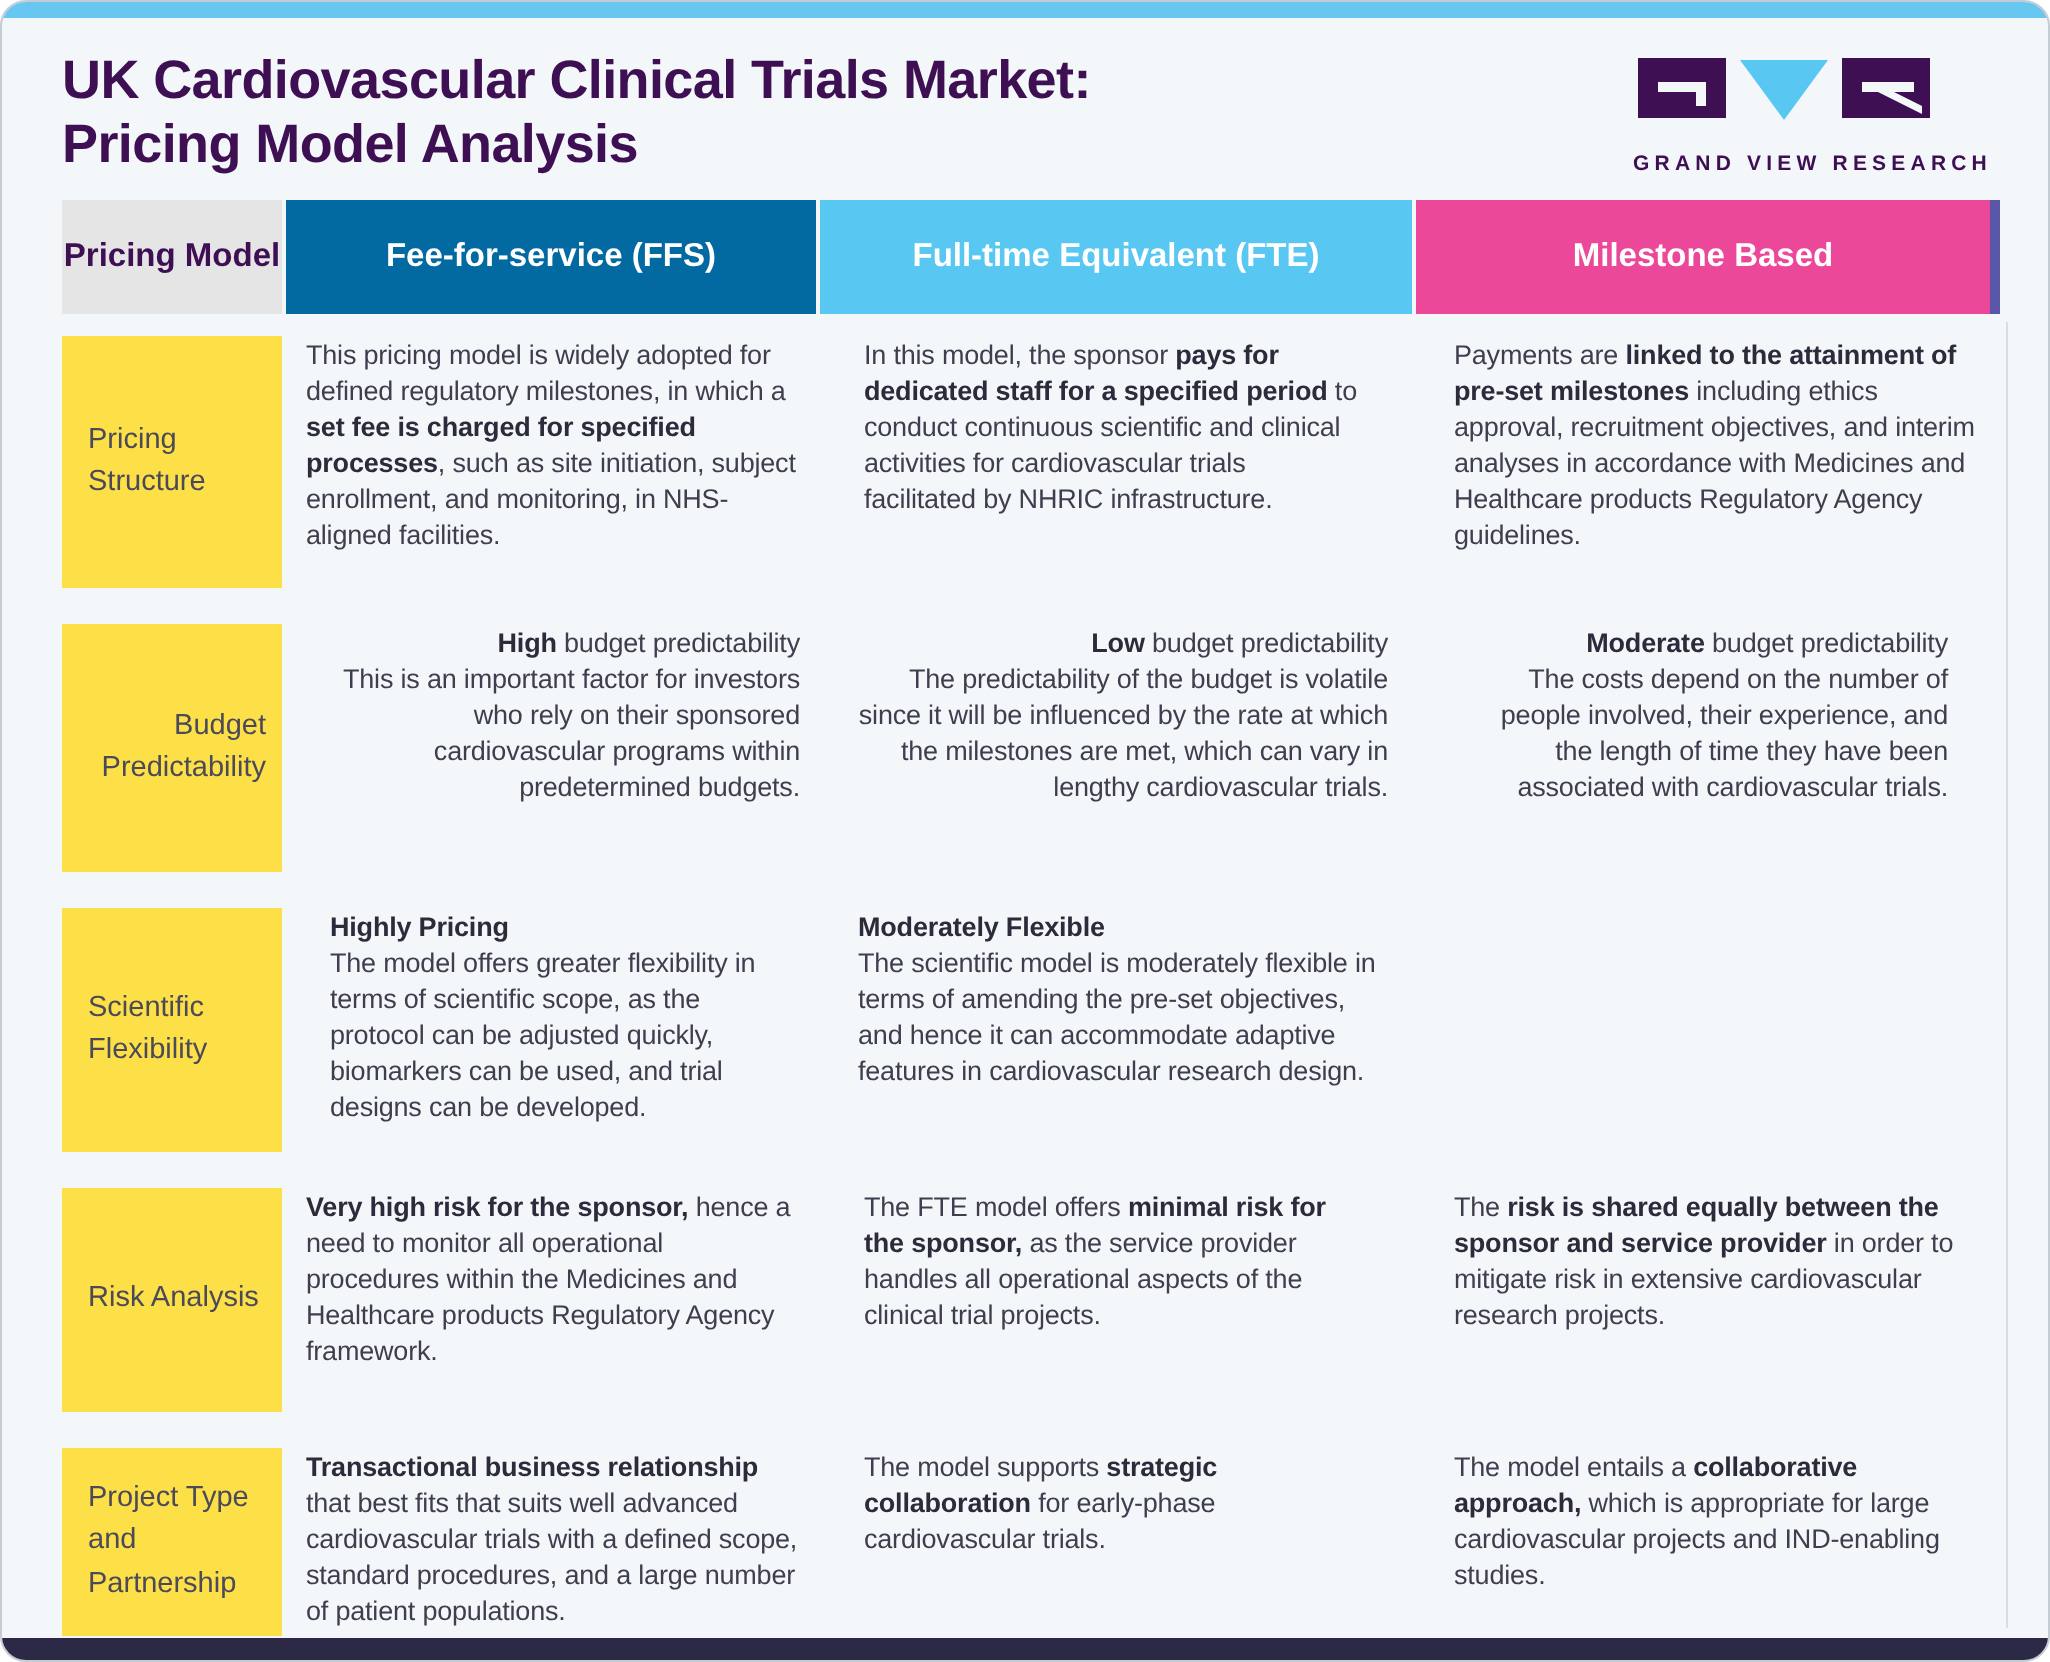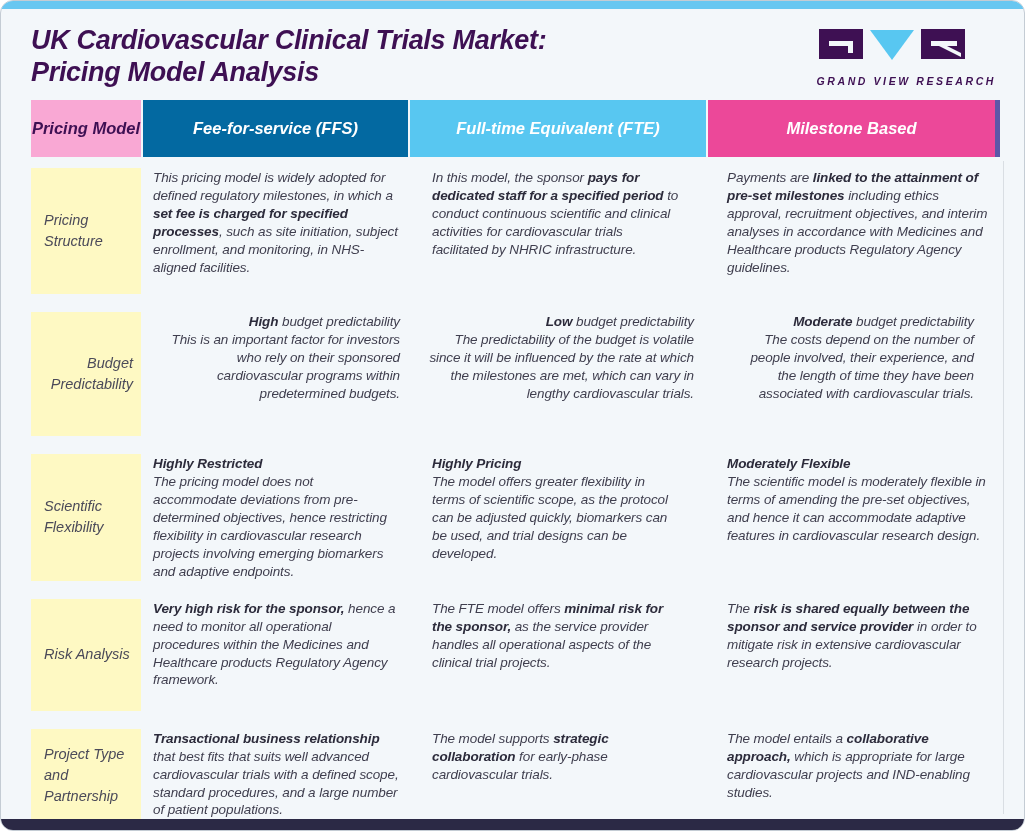--- a/index.html
+++ b/index.html
@@ -6,21 +6,20 @@
   html, body { width: 1025px; height: 831px; }
   body { font-family: "Liberation Sans", sans-serif; background: #ffffff; }
 
   .page {
     position: relative;
     width: 1025px; height: 831px;
     background: #F3F7FA;
     border: 1px solid #C4CCD4;
     border-radius: 13px;
     overflow: hidden;
-    font-style: italic;
   }
   .topbar {
     position: absolute; top: 0; left: 0; right: 0;
     height: 8px; background: #68C7F1;
   }
   .bottombar {
     position: absolute; bottom: 0; left: 0; right: 0;
     height: 11px; background: #2B2945;
   }
   .rightline {
@@ -54,29 +53,29 @@
     column-gap: 2px;
   }
   .head-cell {
     height: 57px;
     display: flex; align-items: center; justify-content: center;
     text-align: center;
     font-weight: bold; font-size: 16.5px;
     color: #ffffff;
     line-height: 1.15;
   }
-  .hc-label { background: #f9a8d4; color: #3E1053; }
+  .hc-label { background: #e5e5e5; color: #3E1053; }
   .hc-ffs { background: #0369a1; }
   .hc-fte { background: #58C7F1; }
   .hc-mb  { background: #ec4899; border-right: 5px solid #5B57A8; }
 
   .body-row { margin-top: 18px; }
   .body-row.first { margin-top: 11px; }
   .rowlabel {
-    background: #fef9c3;
+    background: #fde047;
     color: #4B4A59;
     font-size: 14.5px; line-height: 1.45;
     display: flex; align-items: center;
     padding: 8px 8px 8px 13px;
   }
   .cell {
     color: #3F3E4E;
     font-size: 13.5px;
     line-height: 1.33;
     letter-spacing: -0.1px;
@@ -136,22 +135,20 @@
           <div class="rowlabel">Budget Predictability</div>
           <div class="cell col0"><b>High</b><span> budget predictability
 This is an important factor for investors who rely on their sponsored cardiovascular programs within predetermined budgets.</span></div>
           <div class="cell col2"><b>Low</b><span> budget predictability
 The predictability of the budget is volatile since it will be influenced by the rate at which the milestones are met, which can vary in lengthy cardiovascular trials.</span></div>
           <div class="cell col1"><b>Moderate</b><span> budget predictability
 The costs depend on the number of people involved, their experience, and the length of time they have been associated with cardiovascular trials.</span></div>
         </div>
         <div class="grid-row body-row r2">
           <div class="rowlabel">Scientific Flexibility</div>
-          <div class="cell col0"><b>Highly Restricted</b><span>
-The pricing model does not accommodate deviations from pre-determined objectives, hence restricting flexibility in cardiovascular research projects involving emerging biomarkers and adaptive endpoints.</span></div>
           <div class="cell col1"><b>Highly Pricing</b><span>
 The model offers greater flexibility in terms of scientific scope, as the protocol can be adjusted quickly, biomarkers can be used, and trial designs can be developed.</span></div>
           <div class="cell col2"><b>Moderately Flexible</b><span>
 The scientific model is moderately flexible in terms of amending the pre-set objectives, and hence it can accommodate adaptive features in cardiovascular research design.</span></div>
         </div>
         <div class="grid-row body-row r3">
           <div class="rowlabel">Risk Analysis</div>
           <div class="cell col0"><b>Very high risk for the sponsor,</b><span> hence a need to monitor all operational procedures within the Medicines and Healthcare products Regulatory Agency framework.</span></div>
           <div class="cell col1"><span>The FTE model offers </span><b>minimal risk for the sponsor,</b><span> as the service provider handles all operational aspects of the clinical trial projects.</span></div>
           <div class="cell col2"><span>The </span><b>risk is shared equally between the sponsor and service provider</b><span> in order to mitigate risk in extensive cardiovascular research projects.</span></div>

